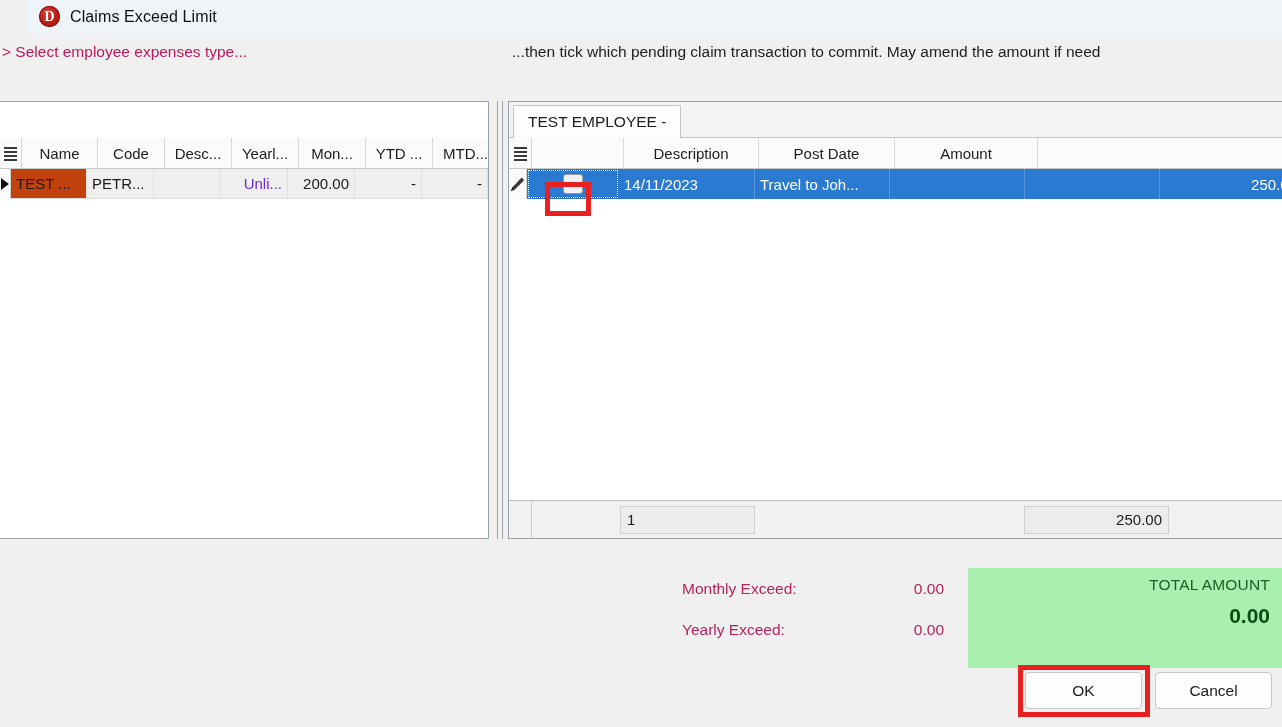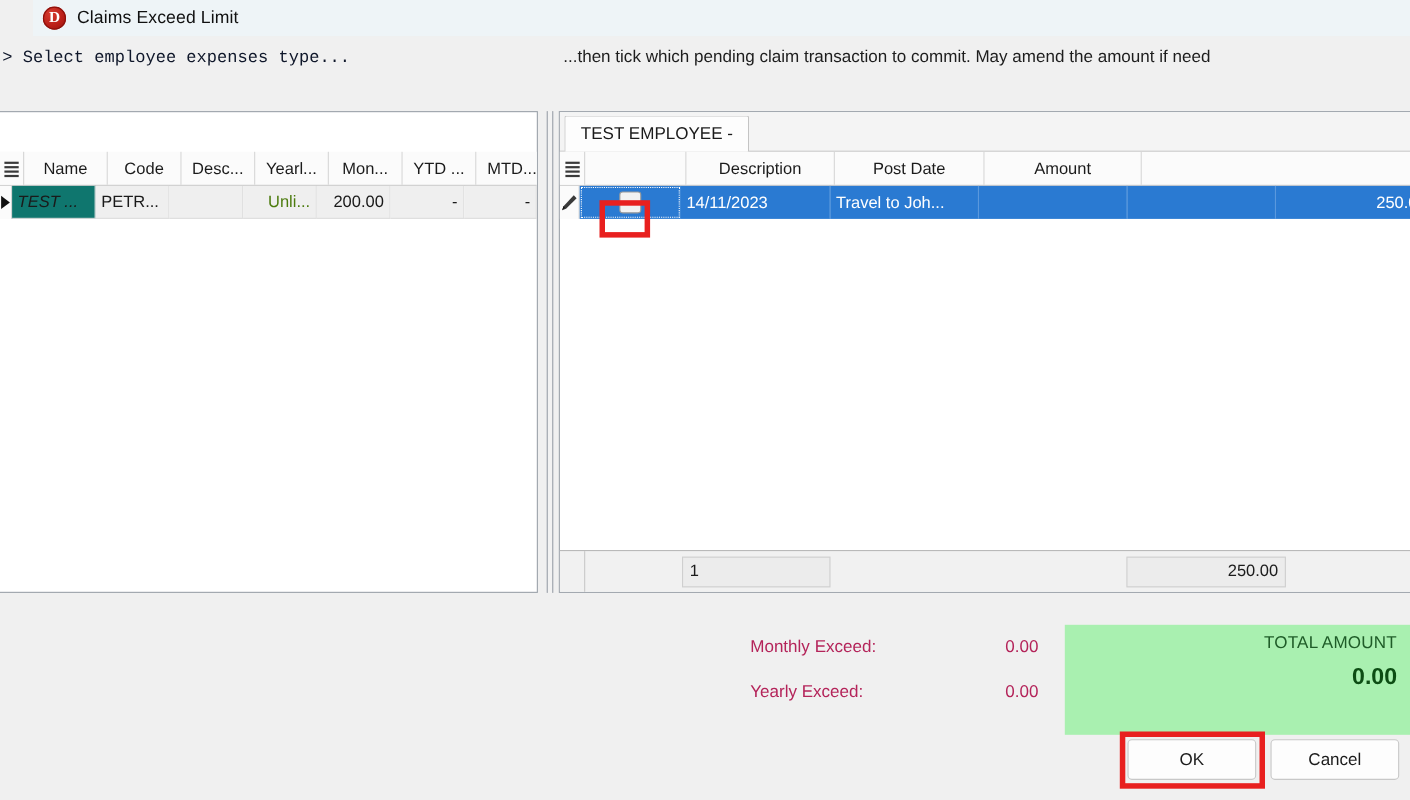--- a/index.html
+++ b/index.html
@@ -70,23 +70,22 @@
   .instructions {
     position: absolute;
     left: 0; top: 33px;
     width: 1282px; height: 41px;
     background: #f0f0f0;
   }
   .instr-left {
     position: absolute;
     left: 2px; top: 10px;
     font-size: 15.5px;
-    color: #0f172a;
-    white-space: nowrap;
-    font-family: Liberation Mono, monospace;
+    color: #be185d;
+    white-space: nowrap;
   }
   .instr-right {
     position: absolute;
     left: 512px; top: 10px;
     font-size: 15.5px;
     color: #1d1d1d;
     white-space: nowrap;
   }
 
   
@@ -210,22 +209,22 @@
   .rowlines i {
     position: absolute; left: 0; width: 13px; height: 2px;
     background: #3a3a3a;
   }
   .rowlines i:nth-child(1){ top: 0; }
   .rowlines i:nth-child(2){ top: 4px; }
   .rowlines i:nth-child(3){ top: 8px; }
   .rowlines i:nth-child(4){ top: 12px; }
 
   .lrow-cell { background: #efefef; border-right: 1px solid #e0e0e0; border-bottom: 1px solid #dddddd;}
-  .lrow-cell.first { background: #0f766e; font-style: italic; }
-  .val-link { color: #4d7c0f; }
+  .lrow-cell.first { background: #c2410c; }
+  .val-link { color: #6d28d9; }
 
   
   .rg-ind {
     width: 22px;
     background: #fbfbfb;
     border-right: 1px solid #d4d4d4;
     display: flex;
     align-items: center;
     justify-content: center;
   }

